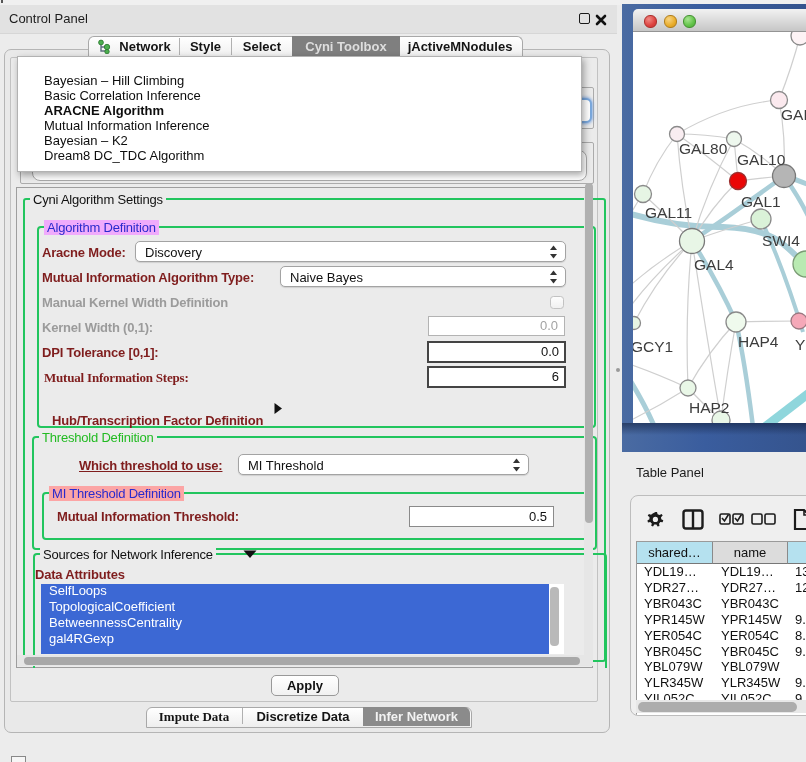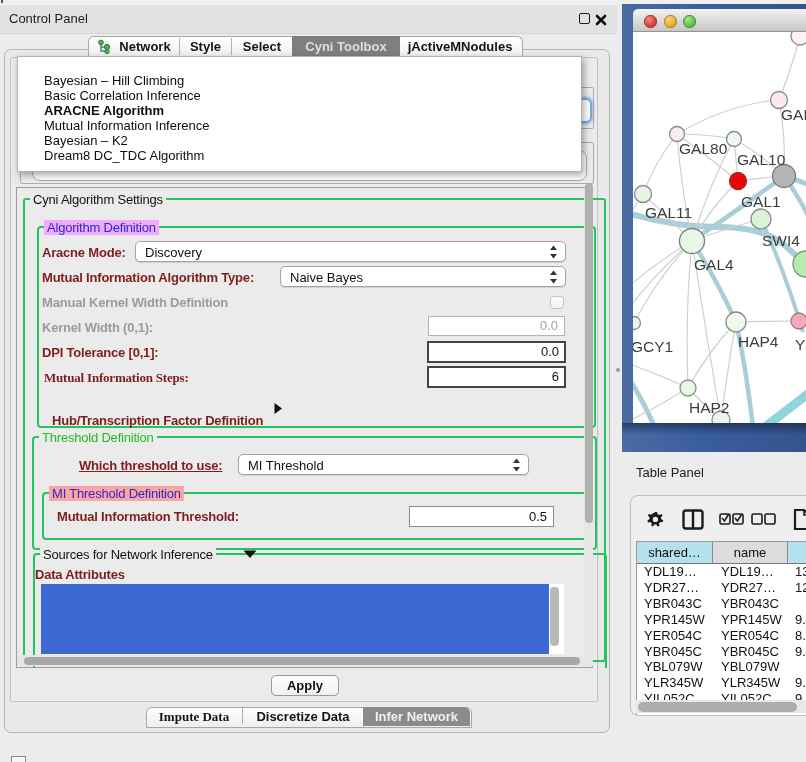--- a/index.html
+++ b/index.html
@@ -118,20 +118,21 @@
 <div class="grp" style="left:33px;top:553px;width:550px;height:113px;border-bottom:none;border-radius:4px 4px 0 0;">
   <div class="glabel" style="background:#ebebeb;color:#111;">Sources for Network Inference</div>
 </div>
 <svg class="abs" style="left:243px;top:549px;" width="14" height="10" viewBox="0 0 14 10">
     <path d="M0.5 1.5 L13.5 1.5 L7 9 Z" fill="#111"></path>
   </svg>
 <div class="blabel abs" style="left:35px;top:567px;font-size:13px;">Data Attributes</div>
 
 <div class="abs" style="left:41px;top:584px;width:523px;height:70px;background:#fff;overflow:hidden;">
   <div class="abs" style="left:0;top:0;width:508px;height:70px;background:#3c68d4;"></div>
+  <div class="abs" style="left:8px;top:-1.5px;font-size:13px;color:#fff;line-height:16.1px;">SelfLoops<br>TopologicalCoefficient<br>BetweennessCentrality<br>gal4RGexp</div>
   <div class="abs" style="left:509px;top:3px;width:9px;height:59px;background:#b9b9b9;border-radius:4px;"></div>
 </div>
 
 <div class="abs" style="left:584px;top:189px;width:9px;height:477px;background:#e6e6e6;"></div>
 <div class="abs" style="left:584.5px;top:183px;width:8px;height:340px;background:#b0b0b0;border-radius:4px;"></div>
 
 <div class="abs" style="left:17px;top:655px;width:567px;height:11px;background:#e6e6e6;"></div>
 <div class="abs" style="left:24px;top:656.5px;width:556px;height:8px;background:#a8a8a8;border-radius:4px;"></div>
 
 <div class="abs" style="left:271px;top:675px;width:66px;height:19px;background:linear-gradient(#ffffff,#f1f1f1);border:1px solid #999;border-radius:5px;text-align:center;font-size:13px;font-weight:bold;color:#111;line-height:19px;">Apply</div>

